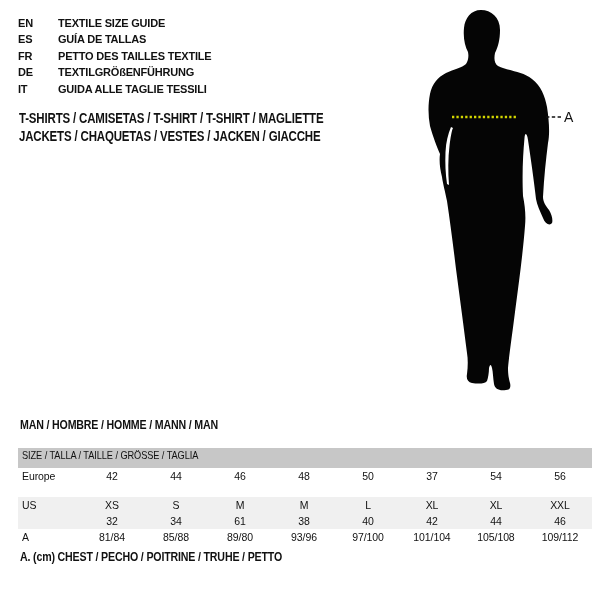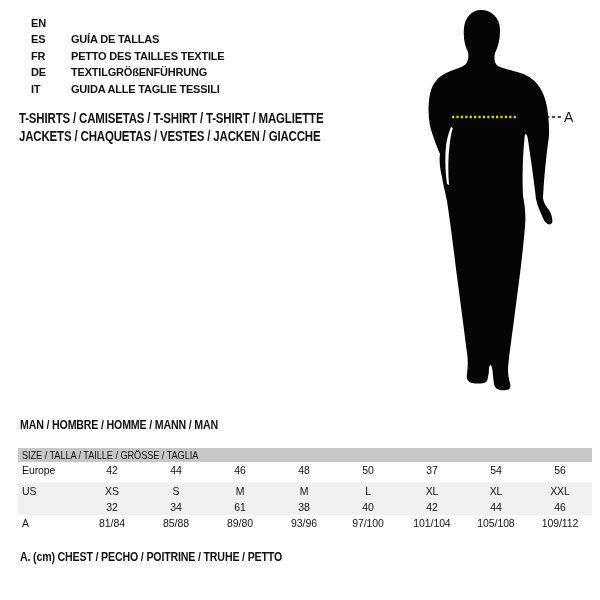--- a/index.html
+++ b/index.html
@@ -6,52 +6,53 @@
   body{
     width:600px;height:600px;position:relative;overflow:hidden;
     background:#ffffff;color:#111;
     font-family:"Liberation Sans","DejaVu Sans",sans-serif;
     -webkit-font-smoothing:antialiased;
   }
   
   .langs{position:absolute;left:18px;top:15px;font-size:11px;font-weight:bold;
          line-height:16.4px;letter-spacing:-0.2px;}
   .lang-row{display:flex;}
-  .lang-code{width:40px;flex:0 0 40px;margin-left:13px;}
+  .lang-code{width:40px;flex:0 0 40px;}
   .lang-text{white-space:nowrap;}
   
   .cats{position:absolute;left:19px;top:109px;font-size:14px;font-weight:bold;
         line-height:18px;letter-spacing:-0.2px;white-space:nowrap;
         transform:scaleX(0.82);transform-origin:0 0;}
   
   .figure-wrap{position:absolute;left:395px;top:0;width:205px;height:410px;}
   .figure-wrap svg{display:block;}
   
   .section-title{position:absolute;left:20px;top:418px;font-size:12.5px;font-weight:bold;
         letter-spacing:-0.2px;white-space:nowrap;transform:scaleX(0.85);transform-origin:0 0;}
   
   .size-table{position:absolute;left:18px;top:448px;width:574px;font-size:10.5px;
         letter-spacing:-0.1px;}
-  .t-header{height:14px;line-height:14px;background:#c7c7c7;padding-left:4px;}
+  .t-header{height:20px;line-height:14px;background:#c7c7c7;padding-left:4px;}
   .t-header span{display:inline-block;white-space:nowrap;
         transform:scaleX(0.88);transform-origin:0 50%;}
-  .t-row{display:flex;height:21px;line-height:17px;}
+  .t-row{display:flex;height:29px;line-height:17px;}
   .t-row.shade{background:#f0f0f0;height:16px;line-height:16px;align-items:center;}
   .t-label{width:62px;flex:0 0 62px;padding-left:4px;box-sizing:border-box;}
   .t-cell{width:64px;flex:0 0 64px;text-align:center;}
   
   .footnote{position:absolute;left:20px;top:550px;font-size:12.5px;font-weight:bold;
         letter-spacing:-0.2px;white-space:nowrap;transform:scaleX(0.85);transform-origin:0 0;}
 </style>
 </head>
 <body>
 
 <div class="langs">
   <div class="lang-row">
     <span class="lang-code">EN</span>
+    <span class="lang-text">TEXTILE SIZE GUIDE</span>
   </div>
   <div class="lang-row">
     <span class="lang-code">ES</span>
     <span class="lang-text">GUÍA DE TALLAS</span>
   </div>
   <div class="lang-row">
     <span class="lang-code">FR</span>
     <span class="lang-text">PETTO DES TAILLES TEXTILE</span>
   </div>
   <div class="lang-row">

